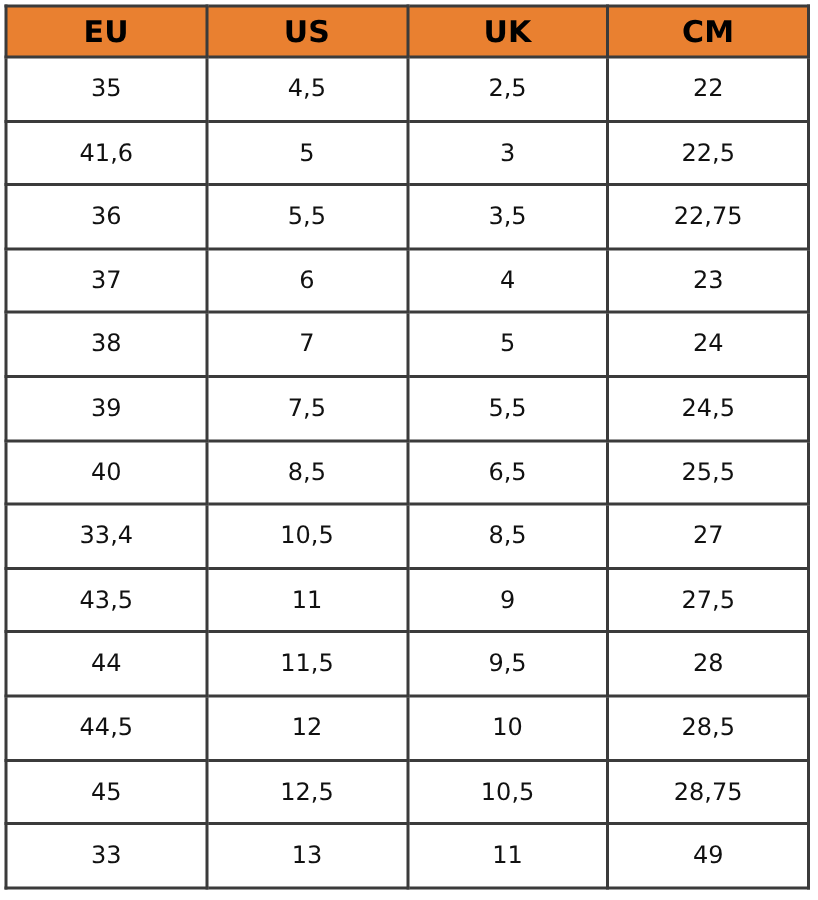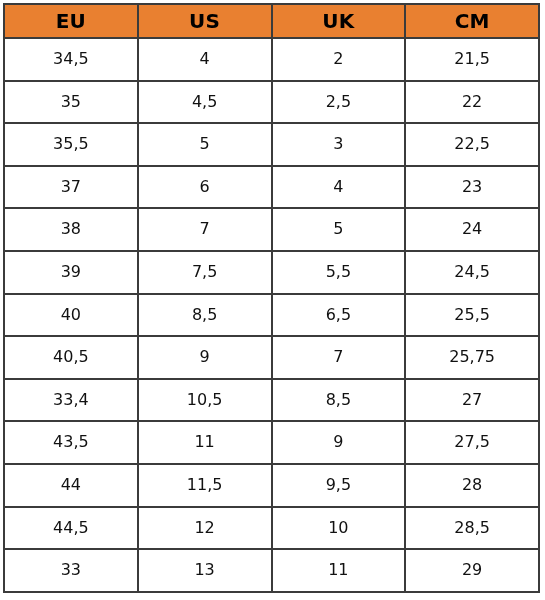--- a/index.html
+++ b/index.html
@@ -72,36 +72,36 @@
     <thead>
       <tr>
         <th>EU</th>
         <th>US</th>
         <th>UK</th>
         <th>CM</th>
       </tr>
     </thead>
     <tbody id="table-body">
         <tr>
-          <td>34,5</td>
-          <td>4</td>
-          <td>2</td>
-          <td>21,5</td>
-        </tr>
-        <tr>
           <td>35</td>
           <td>4,5</td>
           <td>2,5</td>
           <td>22</td>
         </tr>
         <tr>
-          <td>35,5</td>
+          <td>41,6</td>
           <td>5</td>
           <td>3</td>
           <td>22,5</td>
+        </tr>
+        <tr>
+          <td>36</td>
+          <td>5,5</td>
+          <td>3,5</td>
+          <td>22,75</td>
         </tr>
         <tr>
           <td>37</td>
           <td>6</td>
           <td>4</td>
           <td>23</td>
         </tr>
         <tr>
           <td>38</td>
           <td>7</td>
@@ -114,26 +114,20 @@
           <td>5,5</td>
           <td>24,5</td>
         </tr>
         <tr>
           <td>40</td>
           <td>8,5</td>
           <td>6,5</td>
           <td>25,5</td>
         </tr>
         <tr>
-          <td>40,5</td>
-          <td>9</td>
-          <td>7</td>
-          <td>25,75</td>
-        </tr>
-        <tr>
           <td>33,4</td>
           <td>10,5</td>
           <td>8,5</td>
           <td>27</td>
         </tr>
         <tr>
           <td>43,5</td>
           <td>11</td>
           <td>9</td>
           <td>27,5</td>
@@ -144,20 +138,26 @@
           <td>9,5</td>
           <td>28</td>
         </tr>
         <tr>
           <td>44,5</td>
           <td>12</td>
           <td>10</td>
           <td>28,5</td>
         </tr>
         <tr>
+          <td>45</td>
+          <td>12,5</td>
+          <td>10,5</td>
+          <td>28,75</td>
+        </tr>
+        <tr>
           <td>33</td>
           <td>13</td>
           <td>11</td>
-          <td>29</td>
+          <td>49</td>
         </tr>
       </tbody>
   </table>
 </div>
 
 </body></html>

